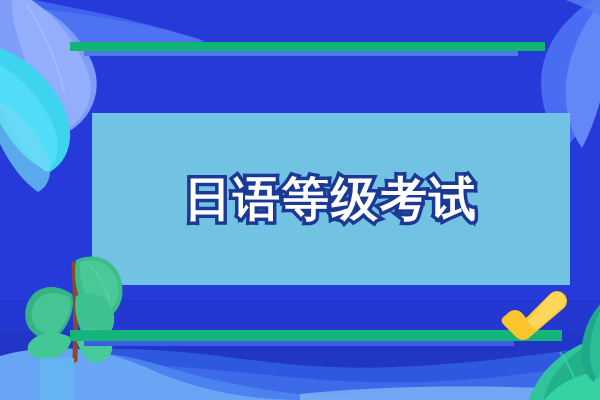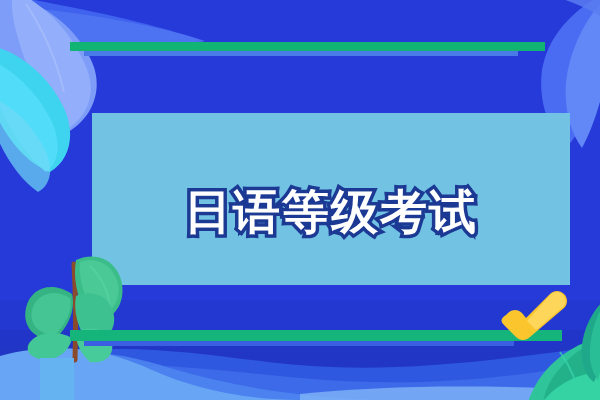--- a/index.html
+++ b/index.html
@@ -30,21 +30,21 @@
     left: 92px;
     top: 113px;
     width: 478px;
     height: 172px;
     background: #72c2e4;
   }
   
   #headline {
     position: absolute;
     left: 92px;
-    top: 126px;
+    top: 113px;
     width: 478px;
     height: 172px;
     display: flex;
     flex-direction: column;
     align-items: center;
     justify-content: center;
     gap: 2px;
   }
   .headline-line {
     font-family: "DejaVu Sans", "Liberation Sans", sans-serif;

